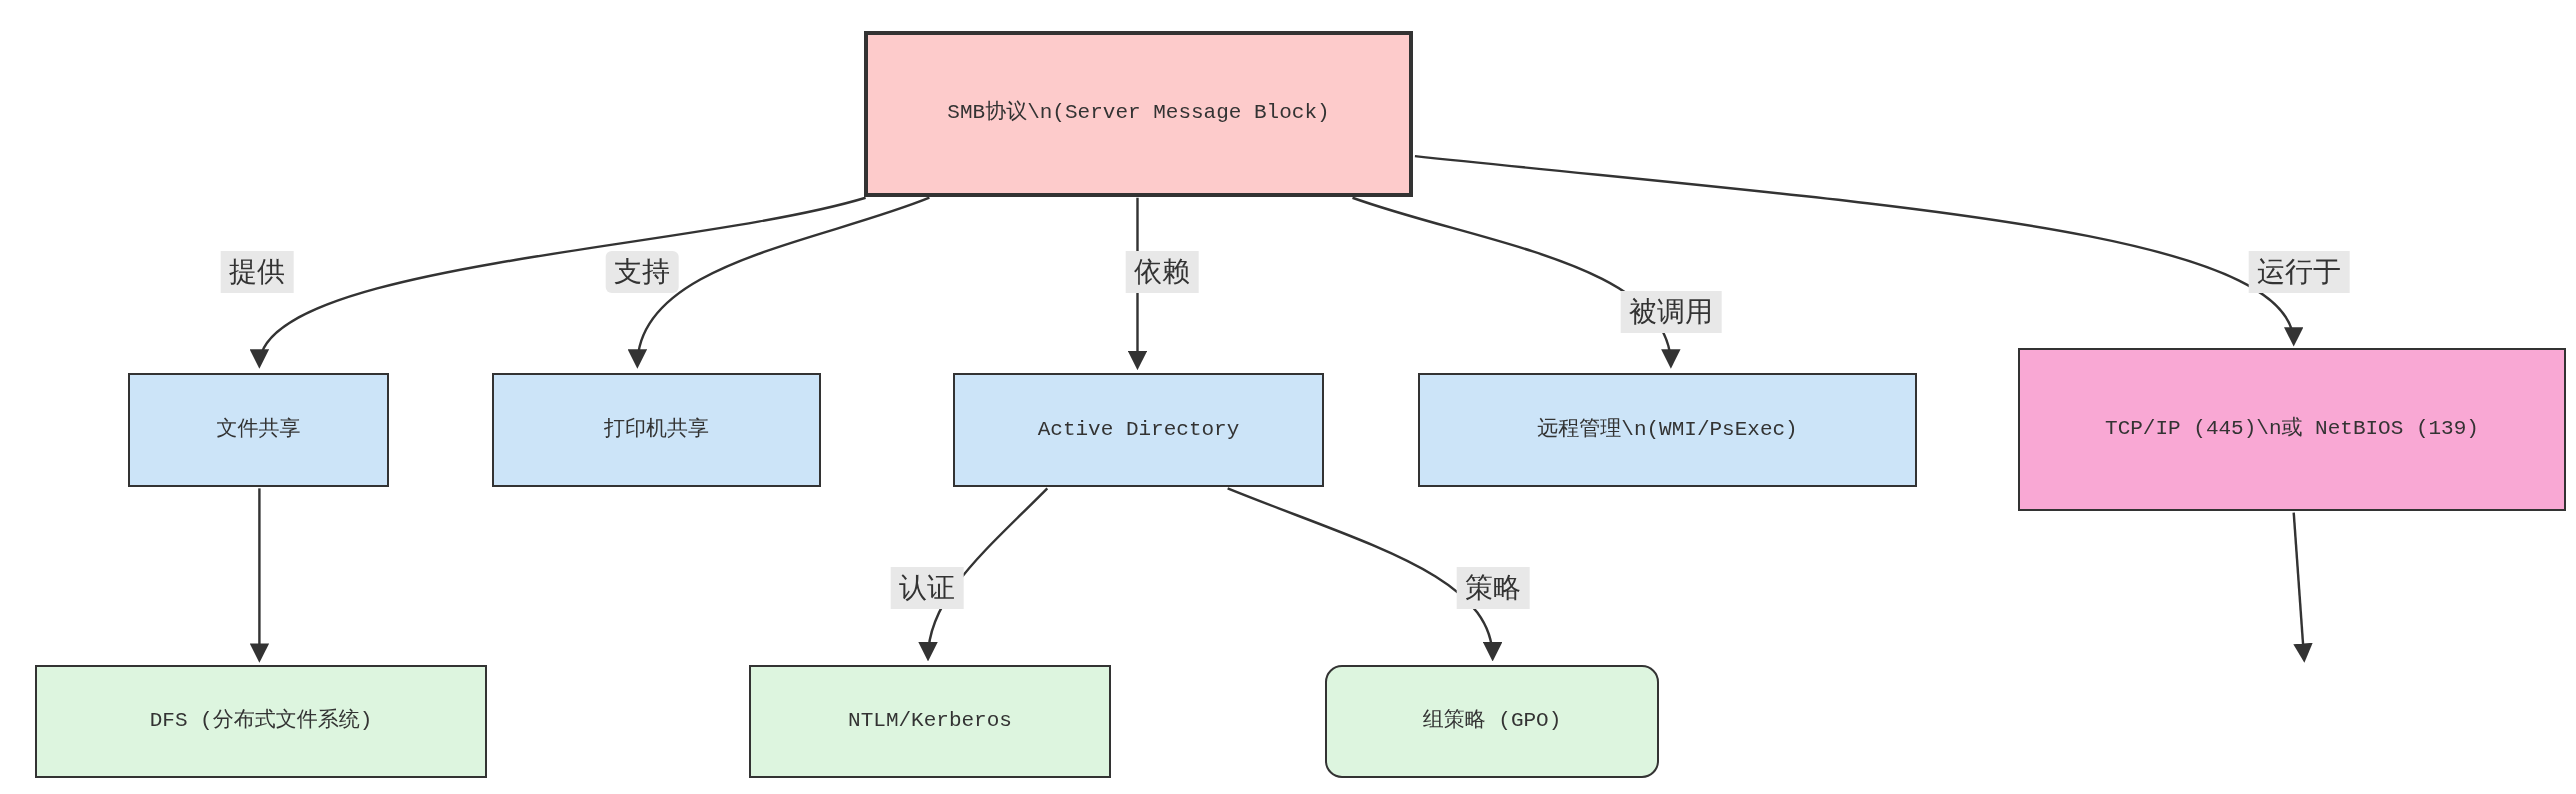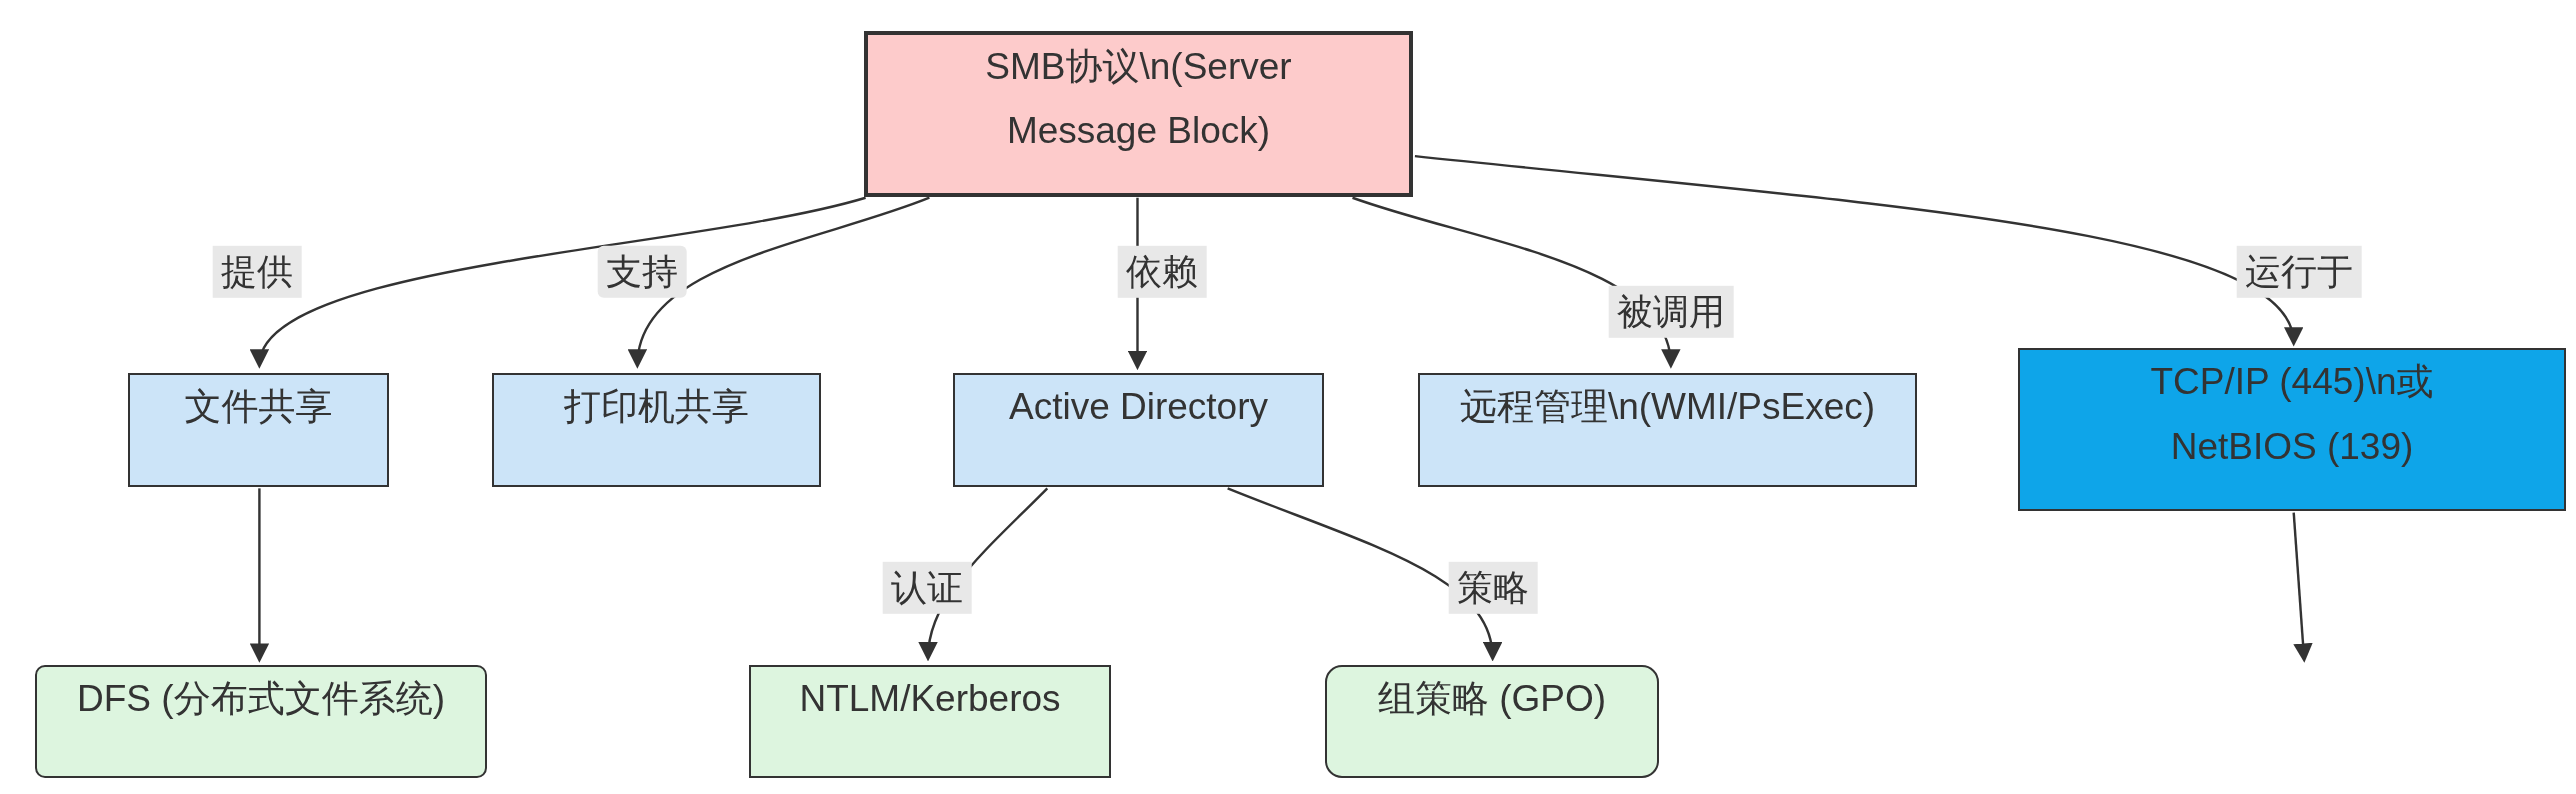--- a/index.html
+++ b/index.html
@@ -19,35 +19,36 @@
   #edge-layer path.edge {
     fill: none;
     stroke: var(--edge-color, #333333);
     stroke-width: 3.5px;
   }
   .node {
     position: absolute;
     box-sizing: border-box;
     border: 2.8px solid var(--border-color, #333333);
     display: flex;
-    align-items: flex-start;
+    align-items: center;
     justify-content: center;
     text-align: center;
     color: var(--text-color, #333333);
-    font-size: 37px;
+    font-size: 21px;
     line-height: 1.75;
+    font-family: Liberation Mono, monospace;
   }
   .node.root { border-width: 4.2px; }
   .node-label { display: inline-block; }
   .edge-label {
     position: absolute;
     transform: translate(-50%, -50%);
     background: var(--label-bg, #e8e8e8);
     color: var(--text-color, #333333);
-    font-size: 36px;
+    font-size: 28px;
     line-height: 1.3;
     padding: 2.8px 8.3px;
     white-space: nowrap;
   }
 </style>
 </head>
 <body>
 
 <div class="canvas" id="canvas">
   <svg id="edge-layer" viewBox="0 0 3714 1146" xmlns="http://www.w3.org/2000/svg">
@@ -74,24 +75,24 @@
     </div>
     <div class="node" style="left: 492px; top: 373px; width: 329px; height: 114px; background: rgb(204, 228, 248);">
       <span class="node-label">打印机共享</span>
     </div>
     <div class="node" style="left: 953px; top: 373px; width: 371px; height: 114px; background: rgb(204, 228, 248);">
       <span class="node-label">Active Directory</span>
     </div>
     <div class="node" style="left: 1418px; top: 373px; width: 499px; height: 114px; background: rgb(204, 228, 248);">
       <span class="node-label">远程管理\n(WMI/PsExec)</span>
     </div>
-    <div class="node" style="left: 2018px; top: 348px; width: 548px; height: 163px; background: #0ea5e9;">
+    <div class="node" style="left: 2018px; top: 348px; width: 548px; height: 163px; background: #f9a8d4;">
       <span class="node-label" style="max-width: 416px;">TCP/IP (445)\n或 NetBIOS (139)</span>
     </div>
-    <div class="node" style="left: 35px; top: 665px; width: 452px; height: 113px; background: rgb(221, 245, 223); border-radius: 10px;">
+    <div class="node" style="left: 35px; top: 665px; width: 452px; height: 113px; background: rgb(221, 245, 223);">
       <span class="node-label">DFS (分布式文件系统)</span>
     </div>
     <div class="node" style="left: 749px; top: 665px; width: 362px; height: 113px; background: rgb(221, 245, 223);">
       <span class="node-label">NTLM/Kerberos</span>
     </div>
     <div class="node" style="left: 1325px; top: 665px; width: 334px; height: 113px; background: rgb(221, 245, 223); border-radius: 17px;">
       <span class="node-label">组策略 (GPO)</span>
     </div>
     <div class="edge-label" style="left: 257px; top: 272px;">提供</div>
     <div class="edge-label" style="left: 642px; top: 272px; border-radius: 6px;">支持</div>

